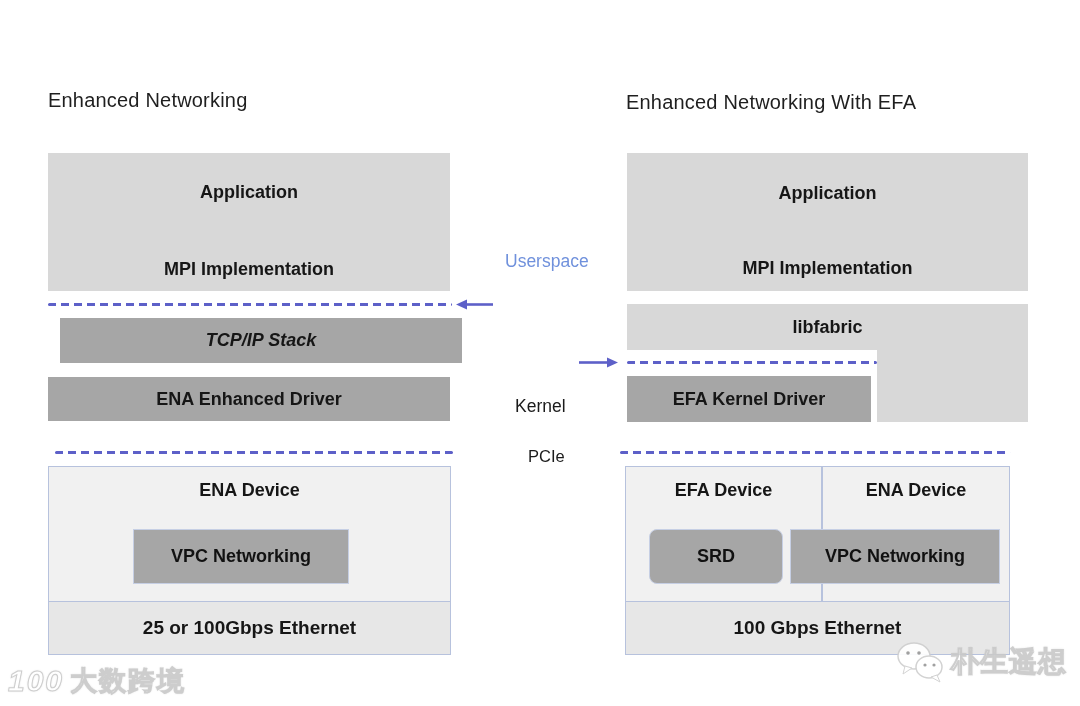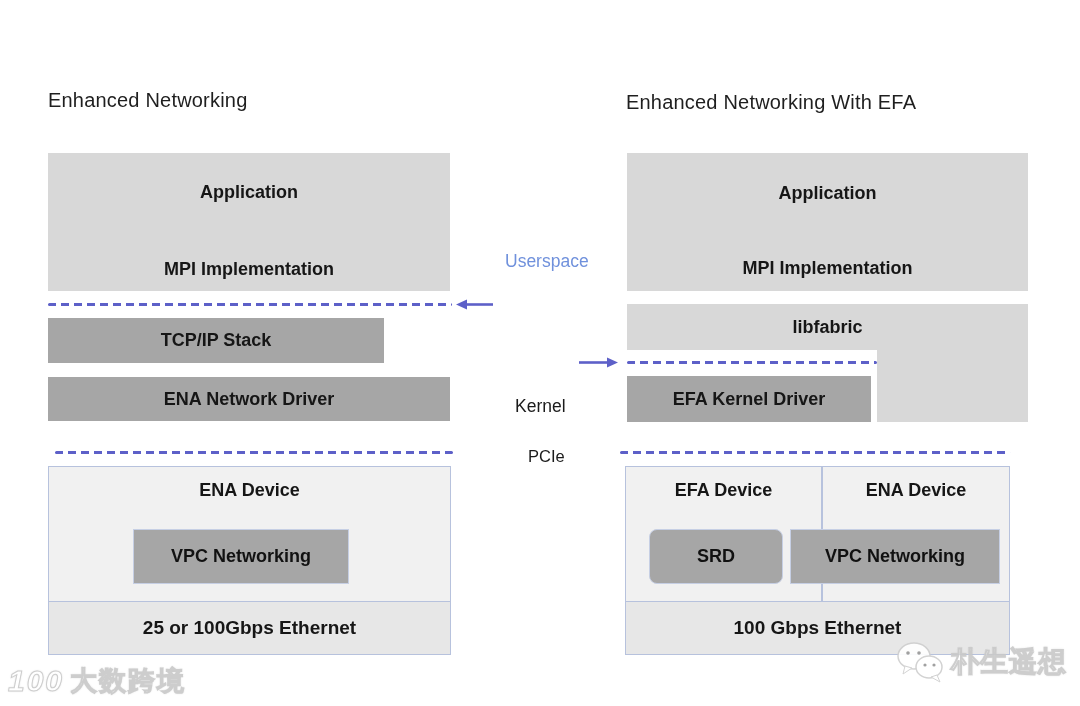--- a/index.html
+++ b/index.html
@@ -87,23 +87,23 @@
   <div class="layer light tall" style="left:48px;top:153px;width:402px;height:79px;">Application</div>
 
   <div class="layer light" style="left:48px;top:247px;width:402px;height:44px;">MPI Implementation</div>
 
   <div class="dashline" style="left:48px;top:303px;width:404px;"></div>
   <svg class="arrow" style="left:456px;top:298px;" width="38" height="13" viewBox="0 0 38 13">
     <line x1="37" y1="6.5" x2="8" y2="6.5" stroke="#5d60c8" stroke-width="2.6"></line>
     <polygon points="0,6.5 11,1.5 11,11.5" fill="#5d60c8"></polygon>
   </svg>
 
-  <div class="layer dark" style="left:48px;top:318px;width:336px;height:45px;">TCP/IP Stack</div>
+  <div class="layer dark" style="left:60px;top:318px;width:402px;height:45px;font-style:italic;">TCP/IP Stack</div>
 
-  <div class="layer dark" style="left:48px;top:377px;width:402px;height:44px;">ENA Network Driver</div>
+  <div class="layer dark" style="left:48px;top:377px;width:402px;height:44px;">ENA Enhanced Driver</div>
 
   <div class="dashline" style="left:55px;top:451px;width:398px;"></div>
 
   <div class="device-container" style="left:48px;top:466px;width:403px;height:189px;">
     <div class="device-area">
       <div class="device-title">ENA Device</div>
       <div class="inner-dark" style="left:84px;top:62px;width:216px;height:55px;">VPC Networking</div>
     </div>
     <div class="ethernet-row">25 or 100Gbps Ethernet</div>
   </div>

